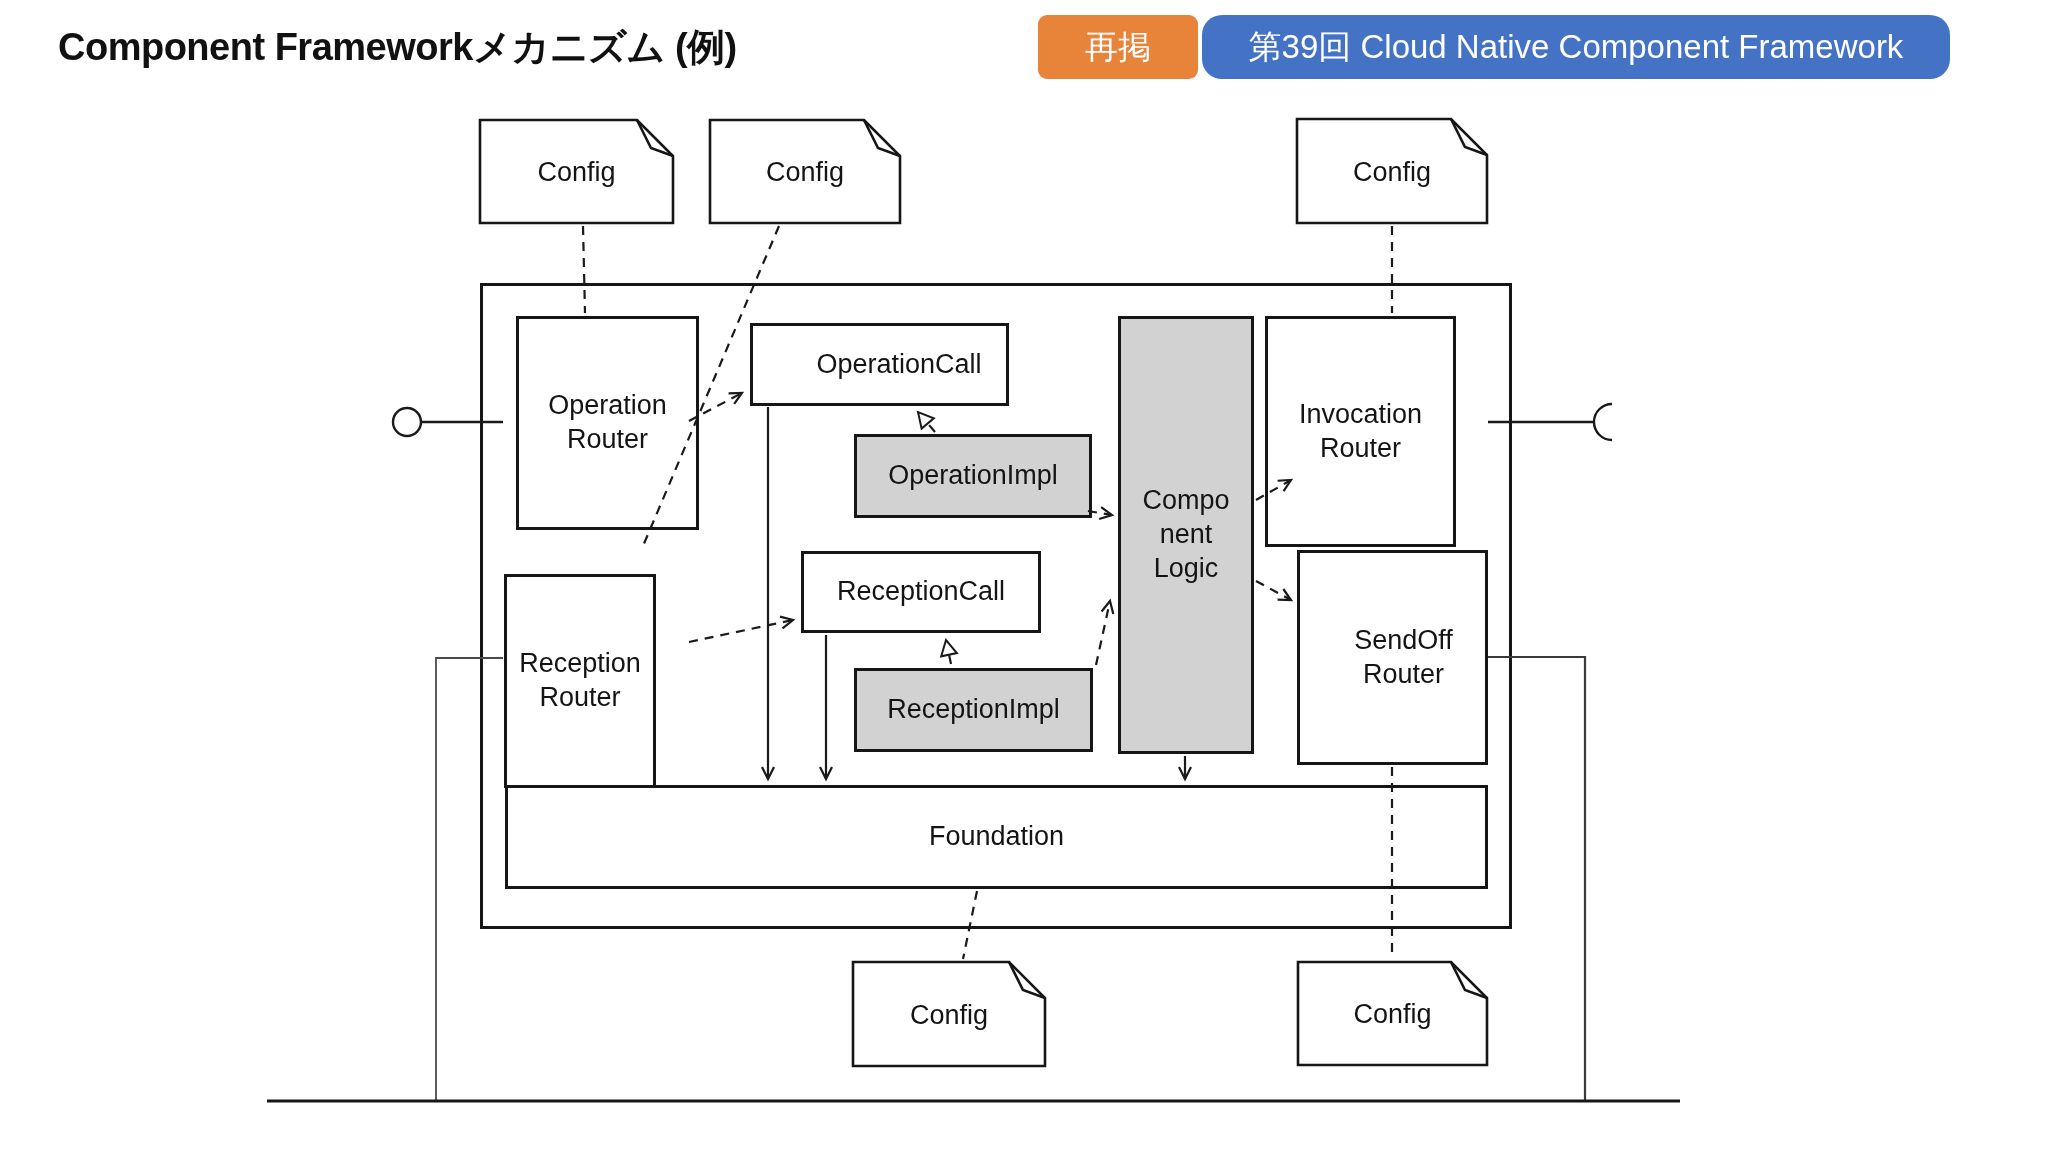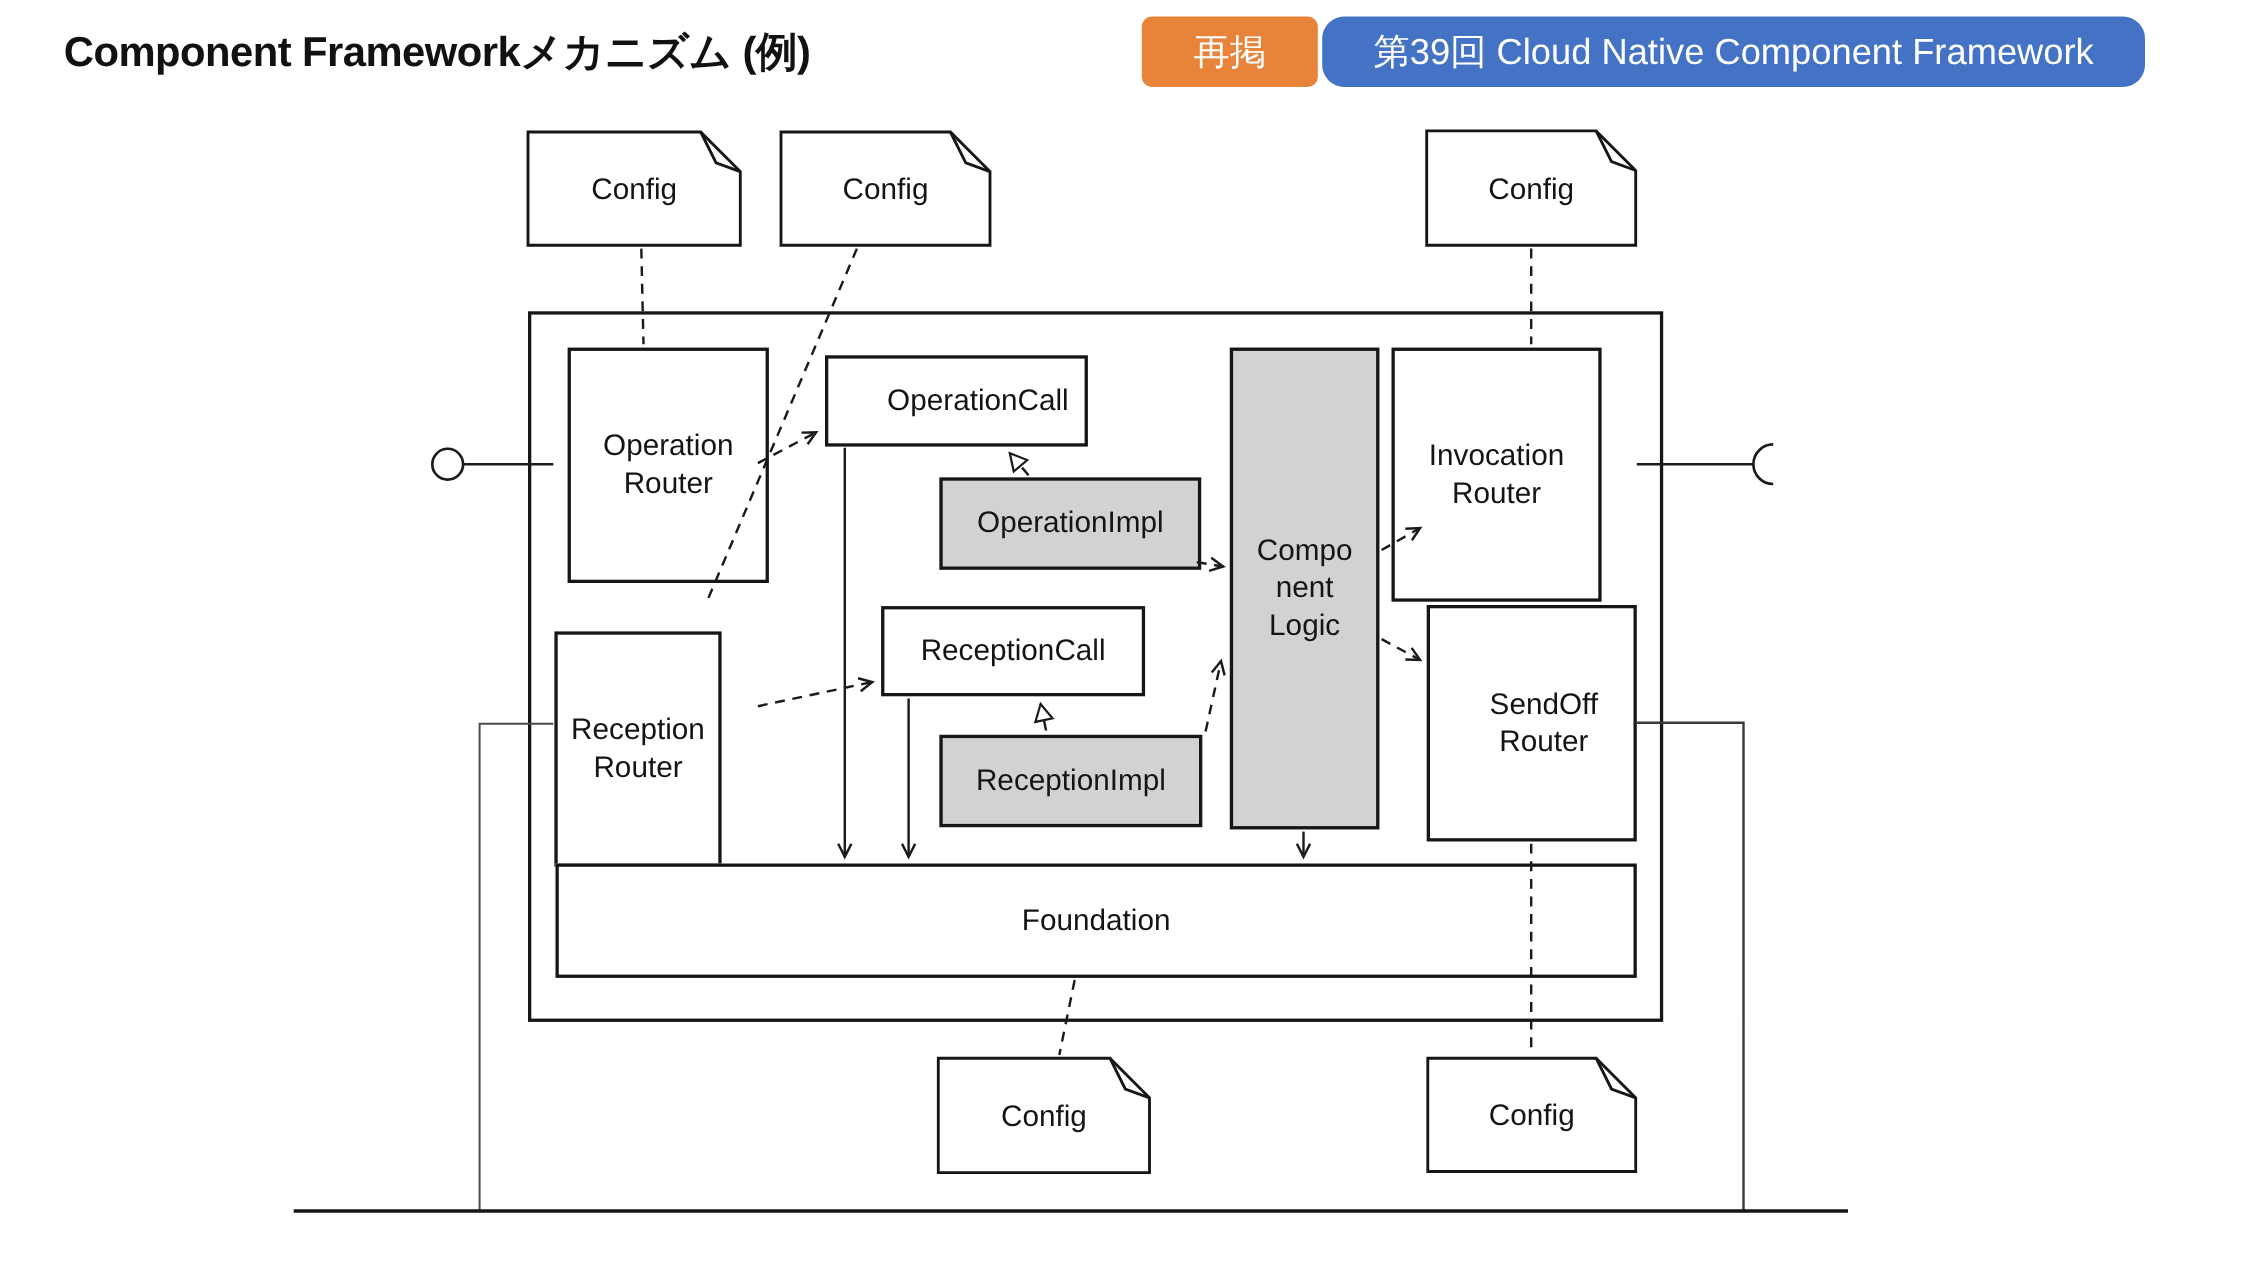--- a/index.html
+++ b/index.html
@@ -29,21 +29,21 @@
   <div id="badge-reprint" class="abs badge">再掲</div>
   <div id="title" class="abs">Component Frameworkメカニズム (例)</div>
   <div id="badge-series" class="abs badge">第39回 Cloud Native Component Framework</div>
 
   <div id="frame"></div>
 
   <div class="box" style="left:504px;top:316px;width:183px;height:214px;margin-left:12px;">Operation
 Router</div>
   <div class="box" style="left:504px;top:550px;width:152px;height:214px;margin-top:24px;">Reception
 Router</div>
-  <div class="box" style="left:750px;top:323px;width:239px;height:83px;padding-left:39px;">OperationCall</div>
+  <div class="box" style="left:750px;top:323px;width:259px;height:83px;padding-left:39px;">OperationCall</div>
   <div class="box gray" style="left:854px;top:434px;width:238px;height:84px;">OperationImpl</div>
   <div class="box" style="left:801px;top:551px;width:240px;height:82px;text-align:right;">ReceptionCall</div>
   <div class="box gray" style="left:854px;top:668px;width:239px;height:84px;">ReceptionImpl</div>
   <div class="box gray" style="left:1118px;top:316px;width:136px;height:438px;">Compo
 nent
 Logic</div>
   <div class="box" style="left:1265px;top:316px;width:191px;height:231px;text-align:center;">Invocation
 Router</div>
   <div class="box" style="left:1297px;top:550px;width:191px;height:215px;padding-left:22px;">SendOff
 Router</div>

